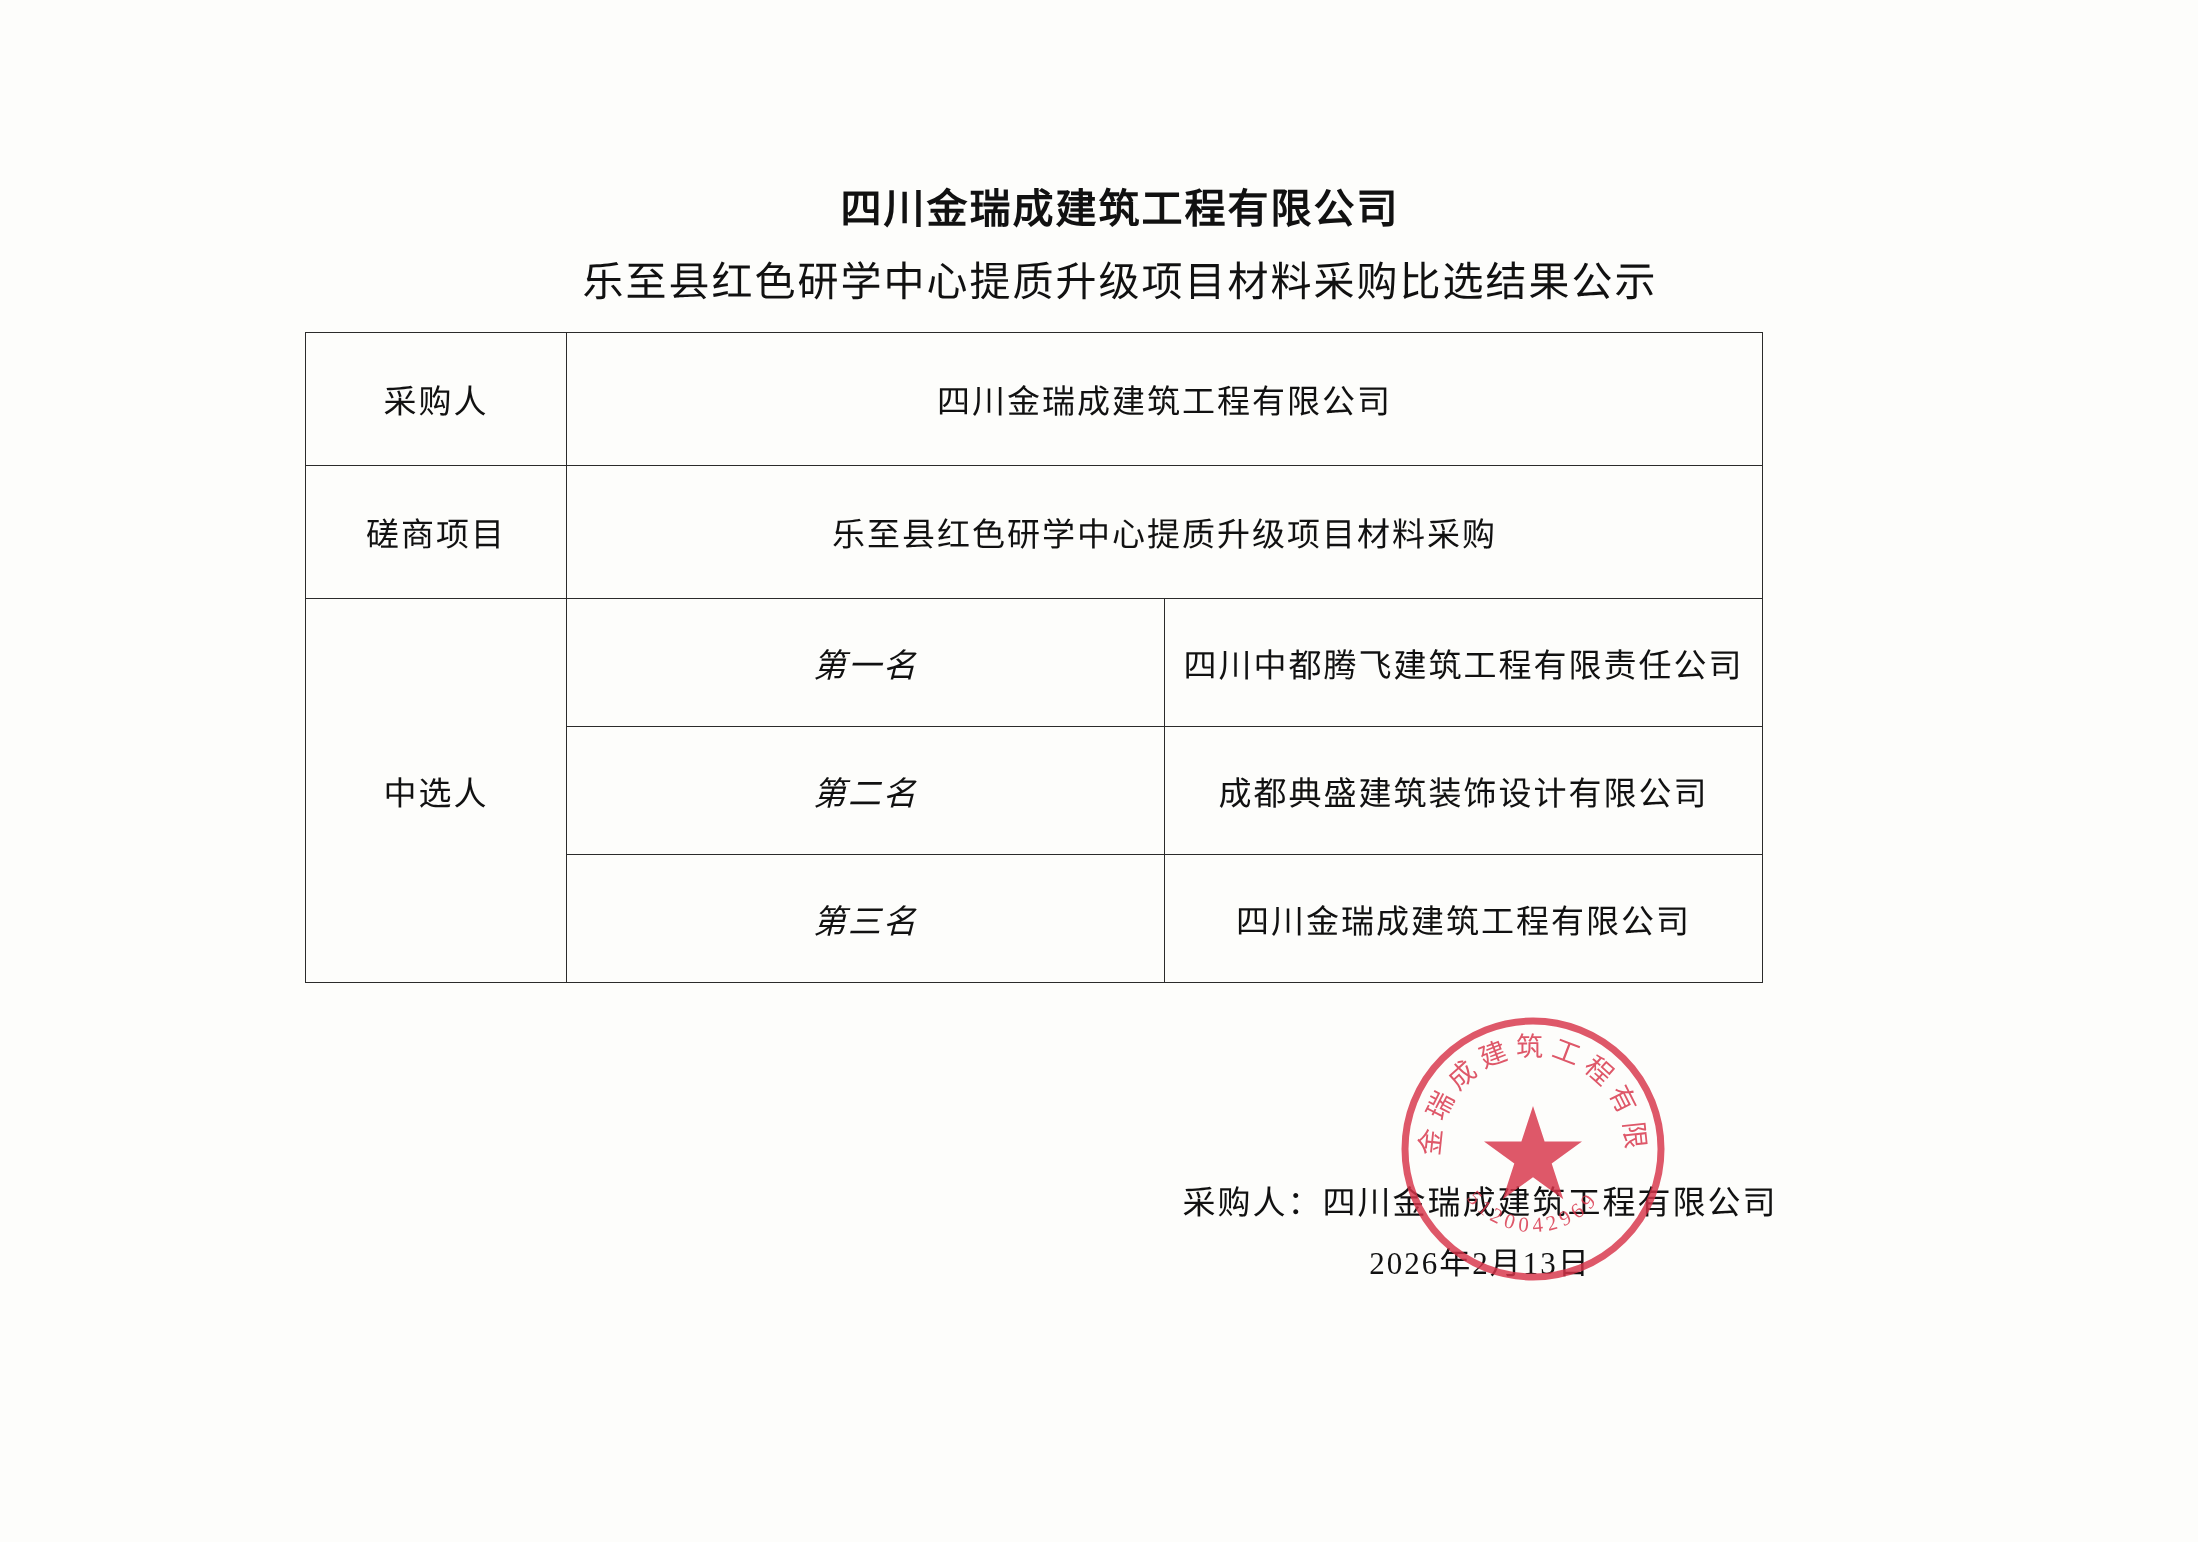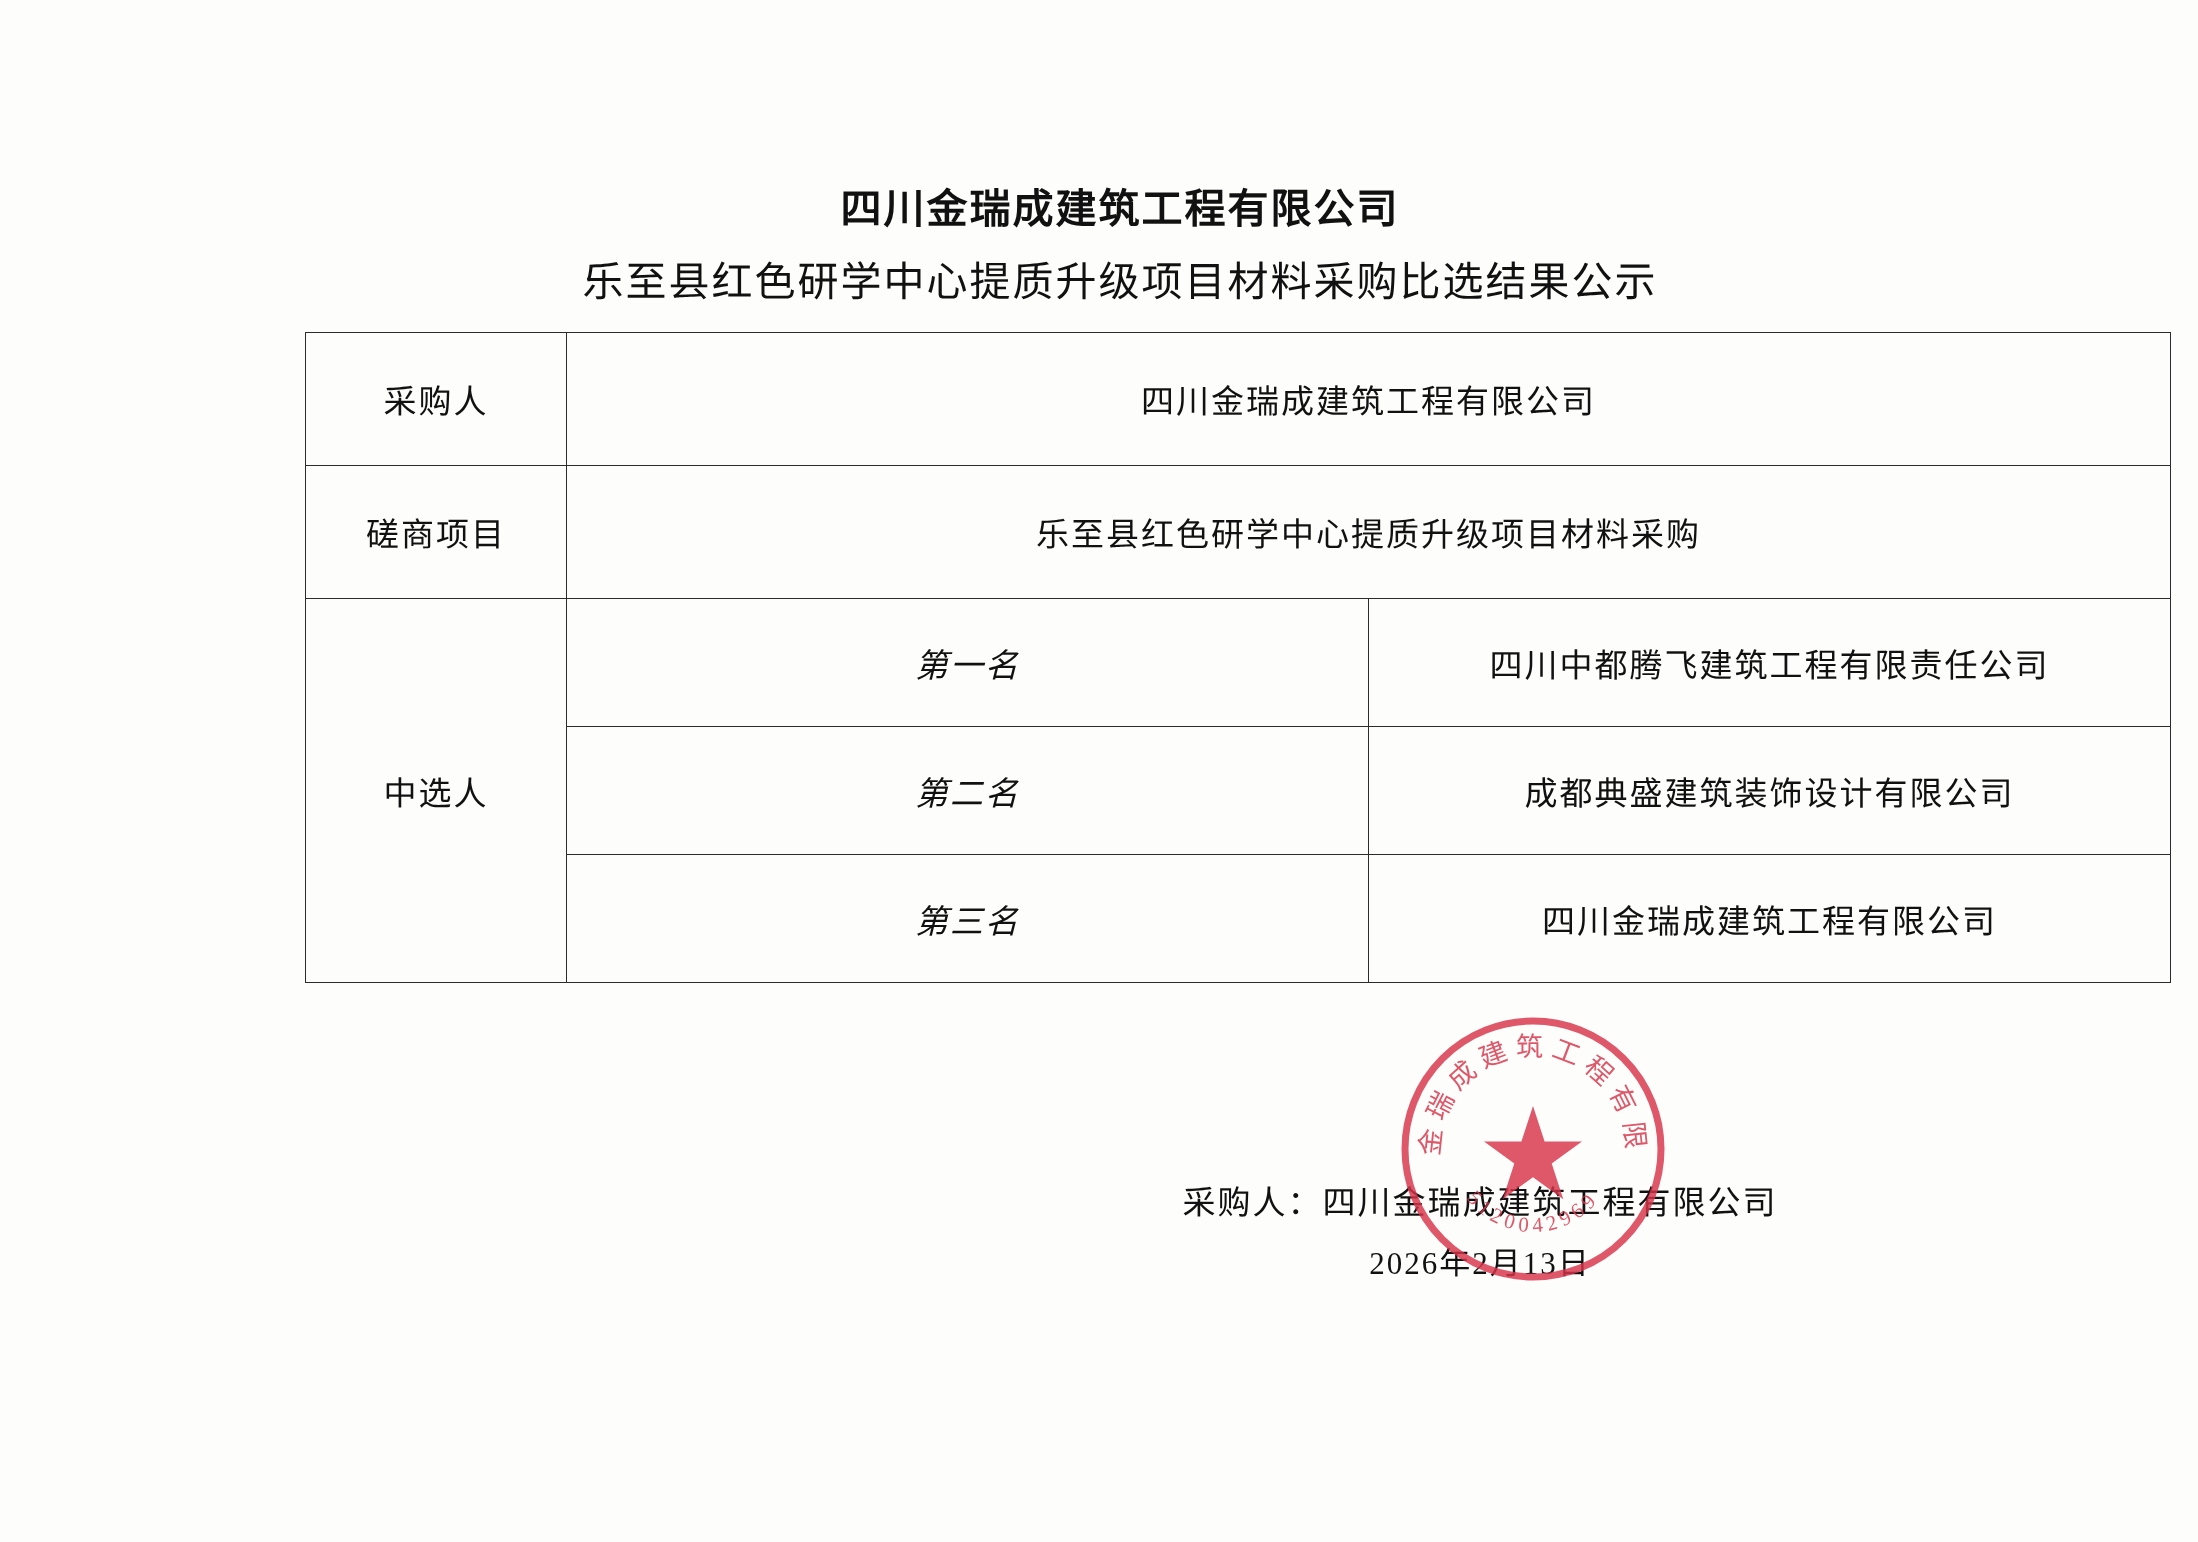--- a/index.html
+++ b/index.html
@@ -54,21 +54,21 @@
     line-height: 1.35;
     margin-top: 18px;
     white-space: nowrap;
   }
 
   
   table.result-table {
     position: absolute;
     left: 305px;
     top: 320px;
-    width: 1866px;
+    width: 1458px;
     border-collapse: collapse;
     table-layout: fixed;
   }
   table.result-table td {
     border: 1.6px solid #2b2b2b;
     text-align: center;
     vertical-align: middle;
     font-size: 33px;
     letter-spacing: 2px;
     padding: 0;

